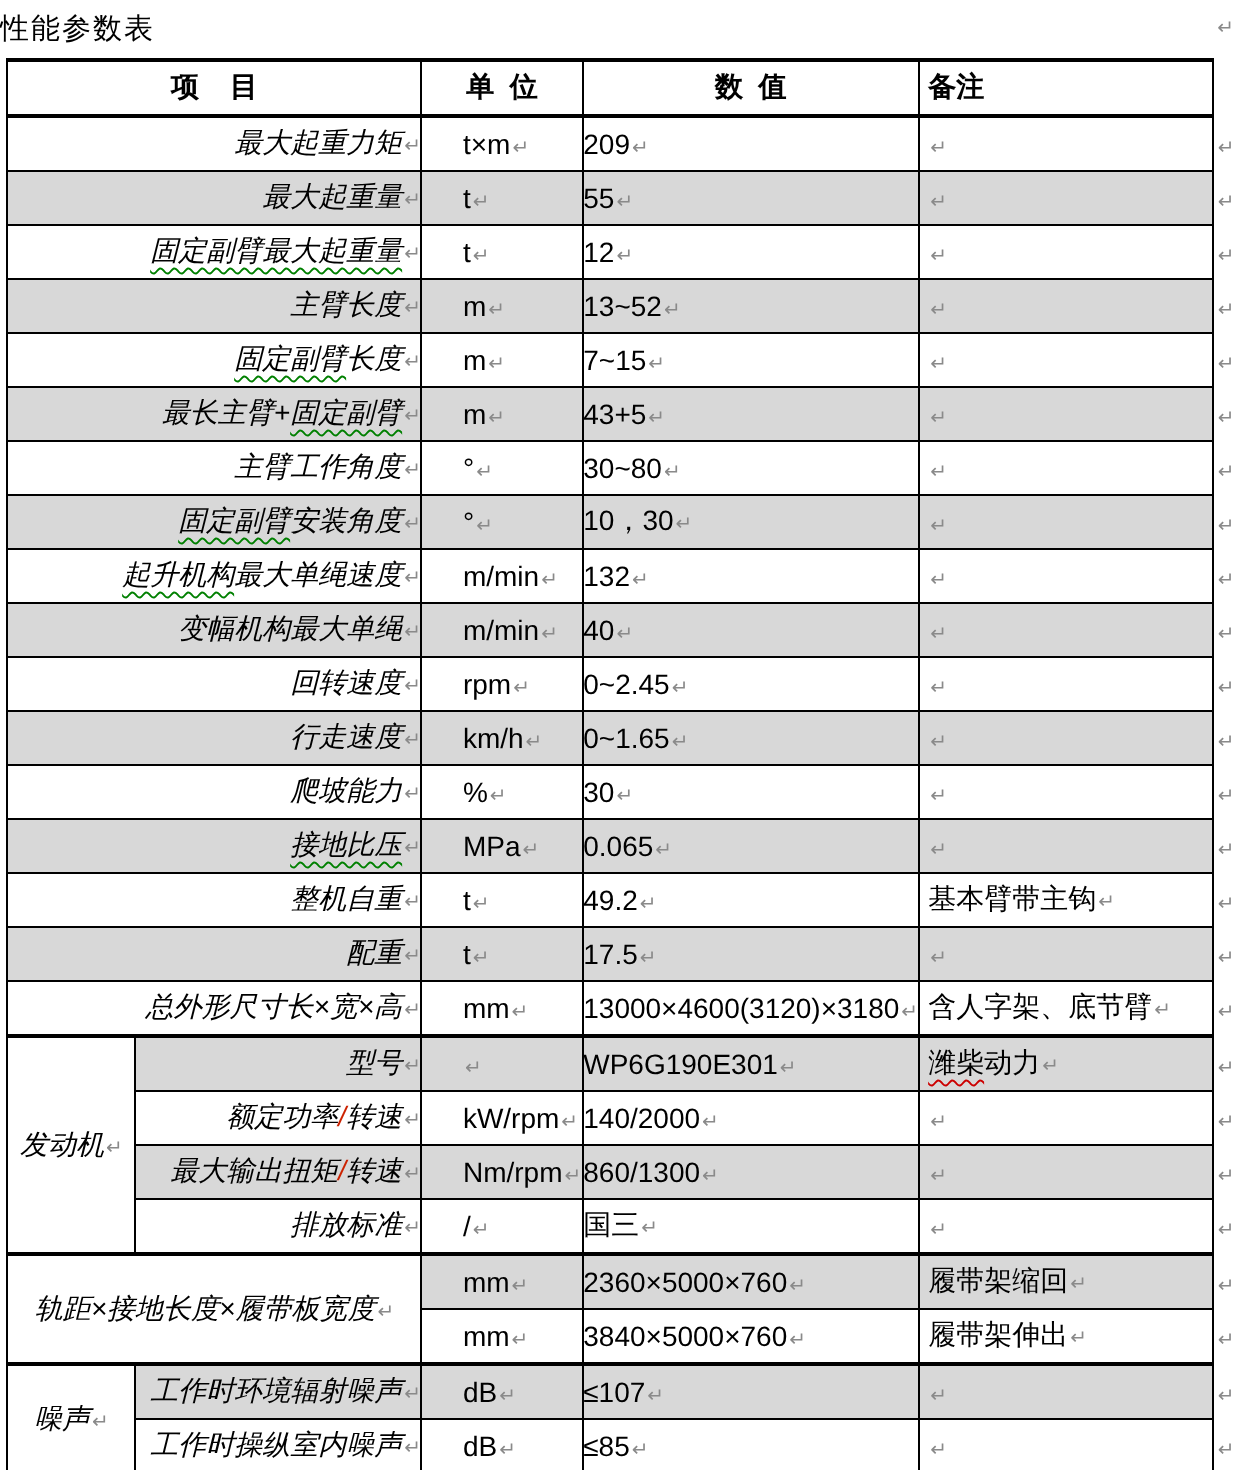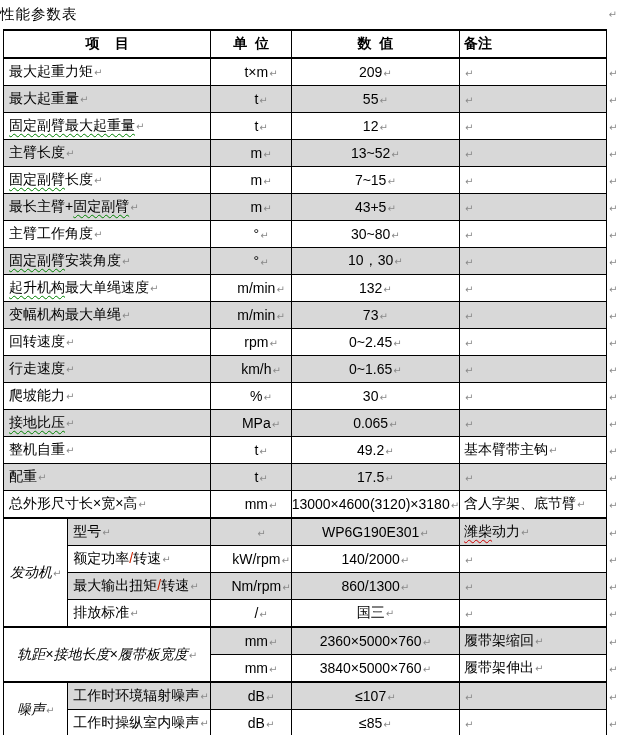--- a/index.html
+++ b/index.html
@@ -19,23 +19,23 @@
   col.c3{width:167px}col.c4{width:157px}col.cm{width:12px}
   td{
     border:1px solid #000;height:26px;font-size:14px;
     padding:0;vertical-align:middle;overflow:hidden;white-space:nowrap;
   }
   thead td{border-top:2px solid #000;border-bottom:2px solid #000;font-weight:bold;white-space:pre;margin-top:40px;}
   thead td.hc{text-align:center;}
   thead td.hl{text-align:left;padding-left:4px;}
   tr.shaded td{background:#d8d8d8;}
   td.group-cell{background:#ffffff !important;text-align:center;font-style:italic;}
-  td.item-cell,td.sub-cell{text-align:left;padding-left:5px;}
-  td.unit-cell{text-align:center;padding-left:20px;}
-  td.value-cell{text-align:center;}
+  td.item-cell,td.sub-cell{text-align:right;padding-left:5px;font-style:italic;}
+  td.unit-cell{text-align:left;padding-left:20px;}
+  td.value-cell{}
   td.remark-cell{text-align:left;padding-left:4px;}
   td.marker-cell{
     border:none;border-left:1px solid #000;background:#ffffff !important;
     text-align:center;
   }
   thead td.marker-cell{border-top:none;border-bottom:none;font-weight:normal;}
   td.sect{border-top:2px solid #000;}
   td.last{border-bottom:2px solid #000;}
   .pmark{color:#8a8a8a;font-size:10px;margin-left:1px;font-family:"DejaVu Sans",sans-serif;font-weight:normal;}
   .wavy-g{text-decoration:underline wavy #008000;text-decoration-thickness:1px;text-underline-offset:3px;text-decoration-skip-ink:none;}
@@ -127,21 +127,21 @@
       <tr>
         <td class="item-cell" colspan="2"><span class="wavy-g">起升机构</span><span>最大单绳速度</span><span class="pmark">↵</span></td>
         <td class="unit-cell"><span>m/min</span><span class="pmark">↵</span></td>
         <td class="value-cell"><span>132</span><span class="pmark">↵</span></td>
         <td class="remark-cell"><span class="pmark">↵</span></td>
         <td class="marker-cell"><span class="pmark">↵</span></td>
       </tr>
       <tr class="shaded">
         <td class="item-cell" colspan="2"><span>变幅机构最大单绳</span><span class="pmark">↵</span></td>
         <td class="unit-cell"><span>m/min</span><span class="pmark">↵</span></td>
-        <td class="value-cell"><span>73</span><span class="pmark">↵</span></td>
+        <td class="value-cell"><span>40</span><span class="pmark">↵</span></td>
         <td class="remark-cell"><span class="pmark">↵</span></td>
         <td class="marker-cell"><span class="pmark">↵</span></td>
       </tr>
       <tr>
         <td class="item-cell" colspan="2"><span>回转速度</span><span class="pmark">↵</span></td>
         <td class="unit-cell"><span>rpm</span><span class="pmark">↵</span></td>
         <td class="value-cell"><span>0~2.45</span><span class="pmark">↵</span></td>
         <td class="remark-cell"><span class="pmark">↵</span></td>
         <td class="marker-cell"><span class="pmark">↵</span></td>
       </tr>

